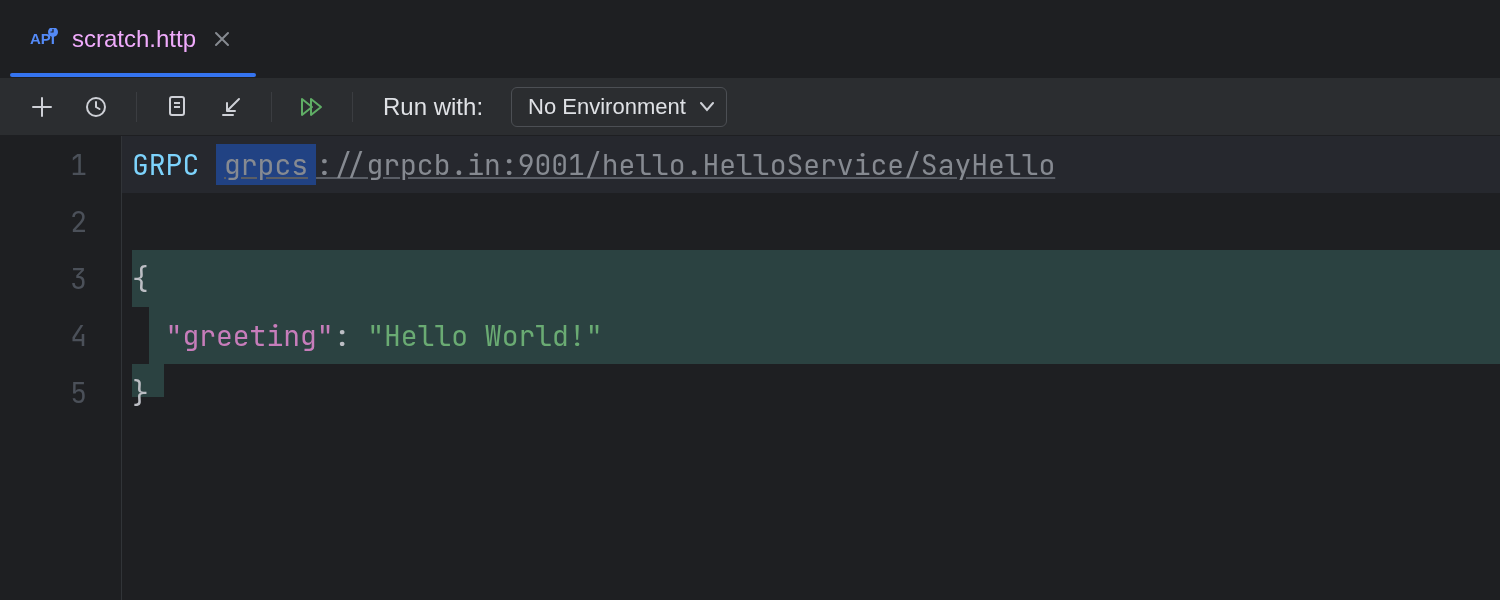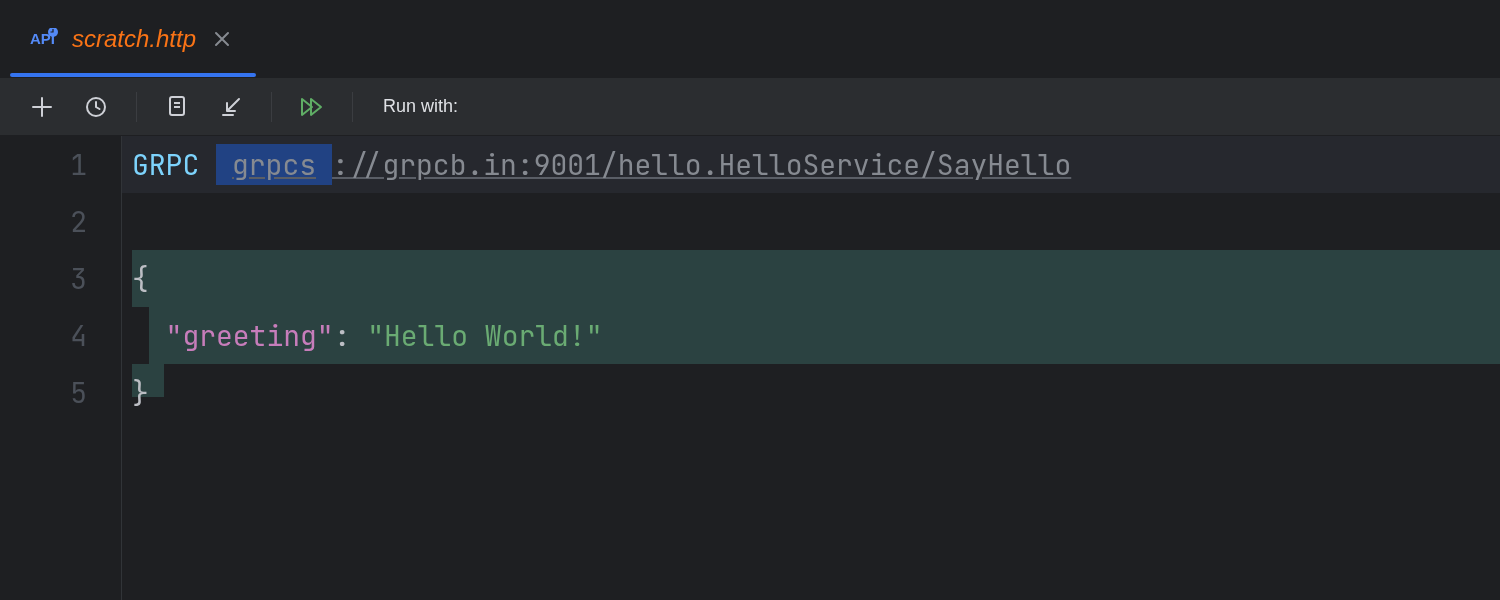--- a/index.html
+++ b/index.html
@@ -31,21 +31,21 @@
     content: "";
     position: absolute;
     left: 10px; right: 0; bottom: 0;
     height: 4px;
     background: #3574f0;
     border-radius: 2px;
   }
   .tab-icon {
     display:flex; align-items:center;
   }
-  .tab-label { font-size: 24px; color: #f97316; font-style: italic; }
+  .tab-label { font-size: 24px; color: #f0abfc; }
   .tab-close {
     width: 24px; height: 24px;
     display:flex; align-items:center; justify-content:center;
     color: #868a91; cursor: pointer;
     font-size: 20px;
   }
 
   
   .toolbar {
     height: 58px;
@@ -57,21 +57,21 @@
   }
   .tb-btn {
     width: 32px; height: 32px;
     display:flex; align-items:center; justify-content:center;
     color: #ced0d6; cursor:pointer;
   }
   .tb-sep {
     width: 1px; height: 30px; background:#3b3d41;
     margin: 0 2px;
   }
-  .tb-label { font-size: 18px; color:#dfe1e5; margin-left: 6px; }
+  .tb-label { font-size: 24px; color:#dfe1e5; margin-left: 6px; }
   .tb-dropdown {
     display:flex; align-items:center;
     height: 40px;
     border: 1px solid #4c4f54;
     border-radius: 6px;
     padding: 0 12px 0 16px;
     gap: 14px;
     font-size: 22px; color:#dfe1e5;
     cursor:pointer;
     margin-left: 6px;
@@ -104,21 +104,21 @@
     position:absolute; left:10px; right:0;
     background:#2b4241;
   }
   .body-bg.r3 { top:114px; height:57px; }
   .body-bg.r4 { top:171px; height:57px; left:27px; }
   .body-bg.r5 { top:228px; height:33px; left:10px; width:32px; }
   .tok-method { color:#7dd3fc; }
   .tok-url    { color:#868a91; text-decoration: underline; text-decoration-color:#5a5e66;}
   .sel {
     background:#214283;
-    padding: 2px 16px;
+    padding: 2px 8px;
   }
   .tok-key   { color:#c77dbb; }
   .tok-colon { color:#bcbec4; }
   .tok-str   { color:#6aab73; }
   .tok-brace { color:#bcbec4; }
 </style>
 </head>
 <body>
 
 <div class="tabbar">
@@ -165,20 +165,26 @@
   </div>
   <div class="tb-sep"></div>
   <div class="tb-btn">
     <svg width="26" height="24" viewBox="0 0 26 24">
         <path d="M3 4 L13 12 L3 20 Z" fill="none" stroke="#5fad65" stroke-width="2" stroke-linejoin="round"></path>
         <path d="M12 4 L22 12 L12 20 Z" fill="none" stroke="#5fad65" stroke-width="2" stroke-linejoin="round"></path>
       </svg>
   </div>
   <div class="tb-sep"></div>
   <span class="tb-label">Run with:</span>
+  <div class="tb-dropdown">
+    <span>No Environment</span>
+    <svg width="14" height="10" viewBox="0 0 14 10">
+        <path d="M1 1 L7 8 L13 1" stroke="#ced0d6" stroke-width="2" fill="none" stroke-linecap="round"></path>
+      </svg>
+  </div>
 </div>
 
 <div class="editor">
   <div class="gutter">
     <div>1</div>
     <div>2</div>
     <div>3</div>
     <div>4</div>
     <div>5</div>
   </div>

